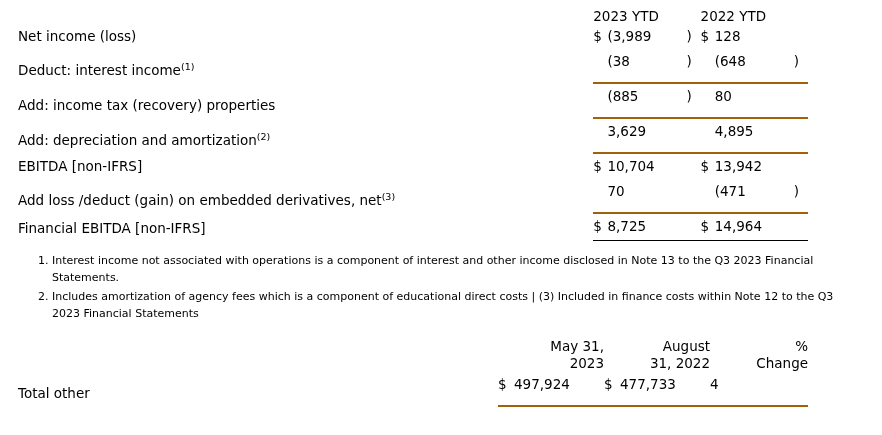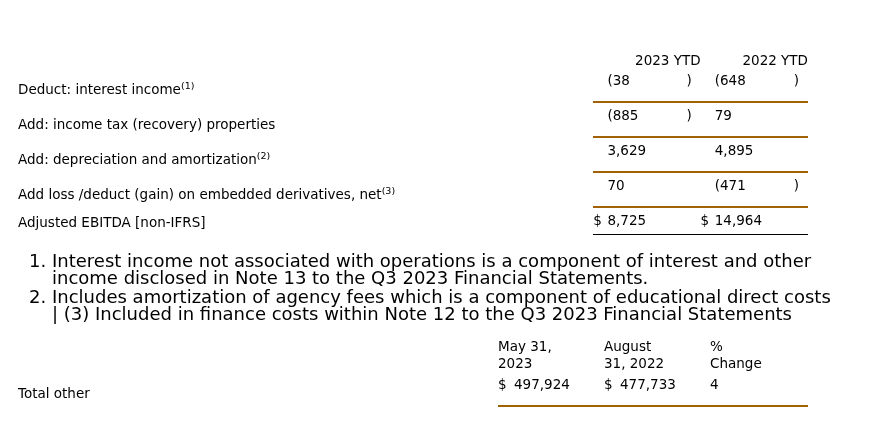--- a/index.html
+++ b/index.html
@@ -48,22 +48,21 @@
   .t1 .c-val2    { width: 78px;  text-align: right; }
   .t1 .c-par2    { width: 14px;  text-align: left; }
 
   .hdr-row td {
     font-weight: bold;
     text-align: center;
     padding-bottom: 3px;
   }
   .hdr-span {
     display: block;
-    text-align: right;
-    margin-top: 44px;
+    text-align: left;
   }
   .row td {
     height: 25px;
     line-height: 25px;
     white-space: nowrap;
   }
   .lbl {
     padding-right: 6px;
     white-space: nowrap;
   }
@@ -91,21 +90,21 @@
     vertical-align: super;
     line-height: 0;
   }
 
   
   .notes {
     position: absolute;
     left: 22px;
     top: 252px;
     width: 812px;
-    font-size: 18px;
+    font-size: 11px;
     line-height: 17px;
   }
   .notes ol {
     margin: 0;
     padding-left: 30px;
   }
   .notes li {
     margin-bottom: 2px;
   }
 
@@ -121,21 +120,21 @@
   .t2 .c-val1   { width: 76px; text-align: right; }
   .t2 .c-gap1   { width: 14px; }
   .t2 .c-cur2   { width: 16px; text-align: left; }
   .t2 .c-val2   { width: 76px; text-align: right; }
   .t2 .c-gap2   { width: 14px; }
   .t2 .c-val3   { width: 86px; text-align: right; }
   .t2 .c-gap3   { width: 12px; }
 
   .hdr2 td {
     font-weight: bold;
-    text-align: left;
+    text-align: right;
     line-height: 17px;
     padding-bottom: 4px;
   }
   .hdr2 .sub {
     display: block;
   }
 </style>
 </head>
 <body>
 
@@ -155,66 +154,84 @@
       <tr class="hdr-row">
         <td></td>
         <td colspan="3">
           <span class="hdr-span">2023 YTD</span>
         </td>
         <td colspan="3">
           <span class="hdr-span">2022 YTD</span>
         </td>
       </tr>
 
+      <tr class="row">
+        <td class="lbl"><span>Net income (loss)</span></td>
+        <td class="cur">$</td>
+        <td class="num">(3,989</td>
+        <td class="par">)</td>
+        <td class="cur">$</td>
+        <td class="num">128</td>
+        <td class="par"></td>
+      </tr>
 
       <tr class="row ul">
         <td class="lbl"><span>Deduct: interest income</span><sup>(1)</sup></td>
         <td class="cur"></td>
         <td class="num">(38</td>
         <td class="par">)</td>
         <td class="cur"></td>
         <td class="num">(648</td>
         <td class="par">)</td>
       </tr>
 
 
       <tr class="row ul">
         <td class="lbl"><span>Add: income tax (recovery) properties</span></td>
         <td class="cur"></td>
         <td class="num">(885</td>
         <td class="par">)</td>
         <td class="cur"></td>
-        <td class="num">79</td>
+        <td class="num">80</td>
         <td class="par"></td>
       </tr>
 
       <tr class="row ul">
         <td class="lbl"><span>Add: depreciation and amortization</span><sup>(2)</sup></td>
         <td class="cur"></td>
         <td class="num">3,629</td>
         <td class="par"></td>
         <td class="cur"></td>
         <td class="num">4,895</td>
         <td class="par"></td>
       </tr>
 
+      <tr class="row">
+        <td class="lbl"><span>EBITDA [non-IFRS]</span></td>
+        <td class="cur">$</td>
+        <td class="num">10,704</td>
+        <td class="par"></td>
+        <td class="cur">$</td>
+        <td class="num">13,942</td>
+        <td class="par"></td>
+      </tr>
 
 
       <tr class="row ul">
         <td class="lbl"><span>Add loss /deduct (gain) on embedded derivatives, net</span><sup>(3)</sup></td>
         <td class="cur"></td>
         <td class="num">70</td>
         <td class="par"></td>
         <td class="cur"></td>
         <td class="num">(471</td>
         <td class="par">)</td>
       </tr>
 
       <tr class="row ul2">
-        <td class="lbl"><span>Adjusted EBITDA [non-IFRS]</span></td>
+        <td class="lbl"><span>Financial EBITDA [non-IFRS]</span></td>
         <td class="cur">$</td>
         <td class="num">8,725</td>
         <td class="par"></td>
         <td class="cur">$</td>
         <td class="num">14,964</td>
         <td class="par"></td>
       </tr>
     </tbody>
   </table>
 

